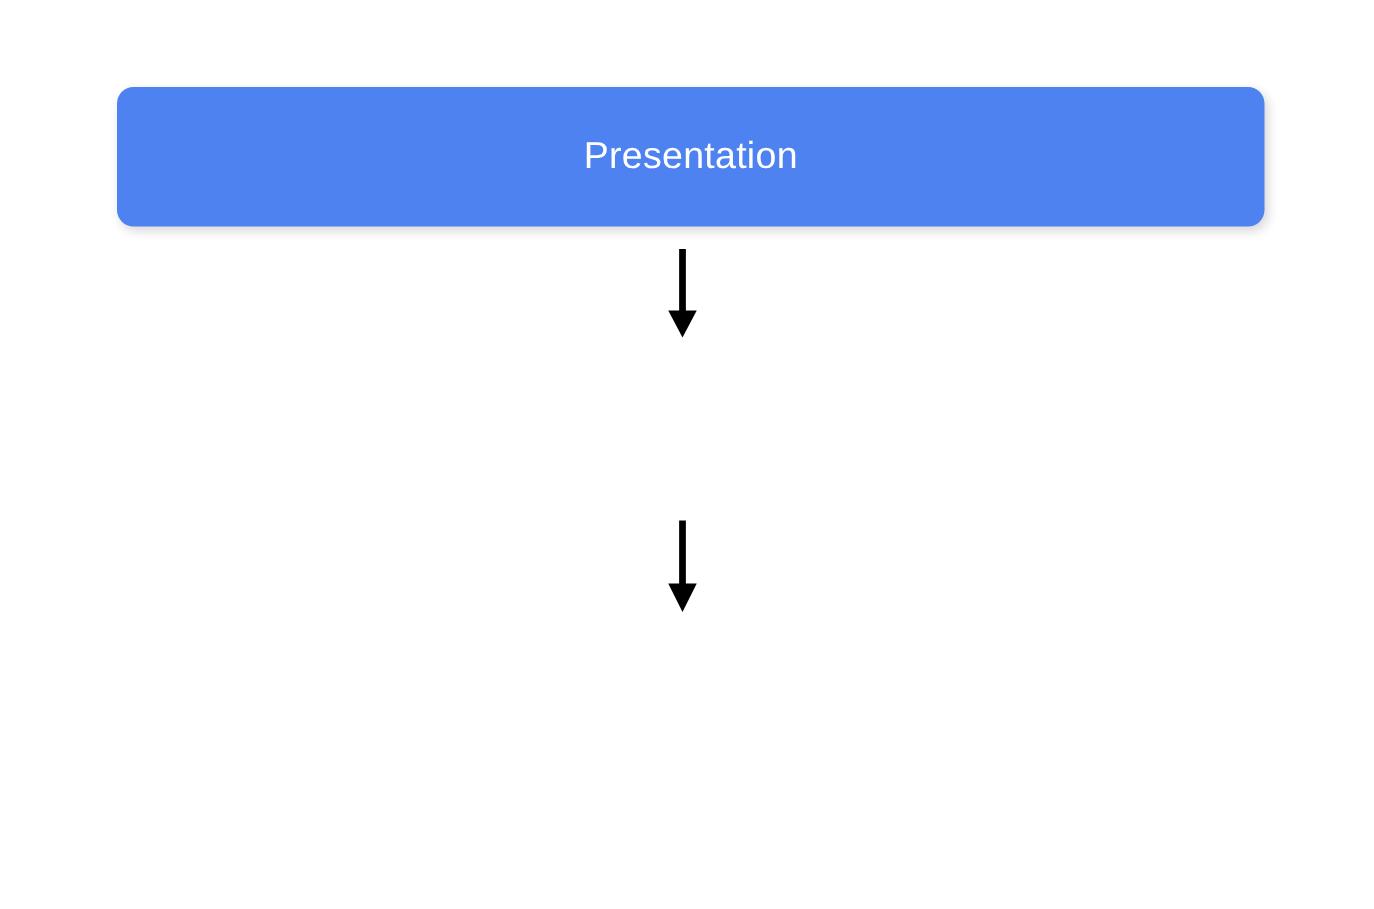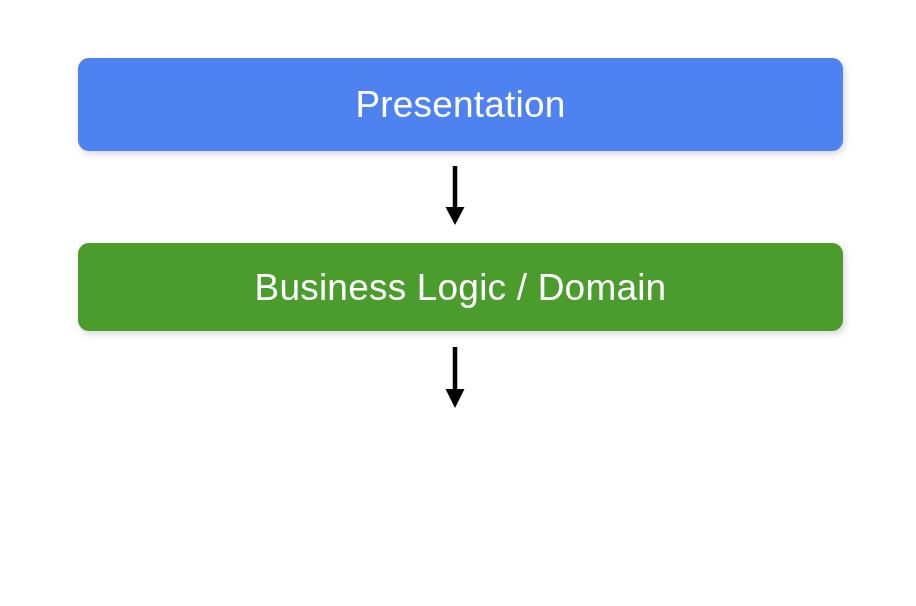--- a/index.html
+++ b/index.html
@@ -25,21 +25,21 @@
     display: flex;
     align-items: center;
     justify-content: center;
     border-radius: 11px;
     box-shadow: 2px 3px 7px rgba(0,0,0,0.16);
     box-sizing: border-box;
   }
   .layer-label {
     color: #ffffff;
     font-family: "Liberation Sans", sans-serif;
-    font-size: 37px;
+    font-size: 25px;
     font-weight: 400;
     letter-spacing: 0.2px;
     line-height: 1;
     white-space: nowrap;
     text-align: center;
   }
   
   #box-presentation {
     left: 78px;
     top: 58px;
@@ -83,23 +83,20 @@
 
   <div class="layer-box" id="box-presentation" style="background: rgb(78, 130, 240);">
     <span class="layer-label" style="color: rgb(255, 255, 255);">Presentation</span>
   </div>
 
   <svg class="arrow" id="arrow-1" viewBox="0 0 60 68">
     <line x1="30" y1="4" x2="30" y2="46" stroke="#000000" stroke-width="4.5"></line>
     <polygon points="20.5,45 39.5,45 30,63" fill="#000000"></polygon>
   </svg>
 
-  <div class="layer-box" id="box-business" style="background: rgb(74, 156, 45);">
-    <span class="layer-label" style="color: rgb(255, 255, 255);">Business Logic / Domain</span>
-  </div>
 
   <svg class="arrow" id="arrow-2" viewBox="0 0 60 70">
     <line x1="30" y1="4" x2="30" y2="47" stroke="#000000" stroke-width="4.5"></line>
     <polygon points="20.5,46 39.5,46 30,65" fill="#000000"></polygon>
   </svg>
 
 
 </div>
 
 </body></html>

